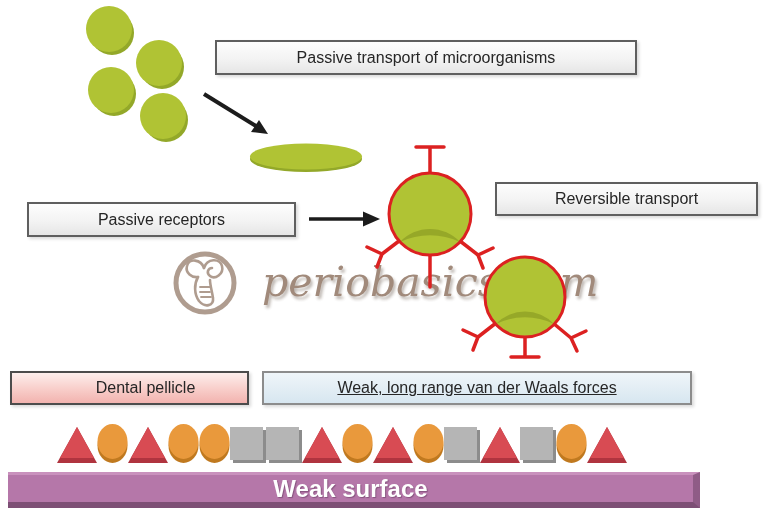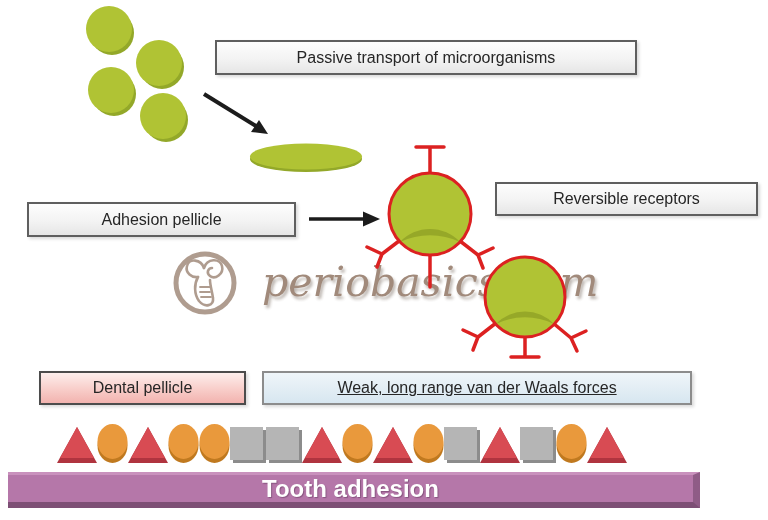--- a/index.html
+++ b/index.html
@@ -5,23 +5,23 @@
   html,body{margin:0;padding:0;background:#fff;}
   .canvas{position:relative;width:768px;height:520px;background:#ffffff;overflow:hidden;
           font-family:"Liberation Sans",sans-serif;}
   .labelbox{position:absolute;display:flex;align-items:center;justify-content:center;
             font-size:16px;color:#262626;border:2px solid #5f5f5f;
             background:linear-gradient(180deg,#fdfdfd 0%,#f3f3f3 55%,#e6e6e6 100%);
             box-shadow:2px 2px 3px rgba(0,0,0,0.15);white-space:nowrap;}
   #box-passive{left:215px;top:40px;width:418px;height:31px;}
   #box-adhesion{left:27px;top:202px;width:265px;height:31px;}
   #box-reversible{left:495px;top:182px;width:259px;height:30px;}
-  #box-pellicle{left:39px;top:371px;width:203px;height:30px;
+  #box-pellicle{left:10px;top:371px;width:203px;height:30px;
             background:linear-gradient(180deg,#fdeeec 0%,#f8cdc9 55%,#f2b3af 100%);
-            border:2px solid #4c4c4c;}
+            border:2px solid #4c4c4c;padding-left:32px;}
   #box-vdw{left:262px;top:371px;width:426px;height:30px;
             background:linear-gradient(180deg,#eff5f9 0%,#e2edf4 55%,#d7e6f0 100%);
             border:2px solid #8c8c8c;text-decoration:underline;}
   .micro{position:absolute;width:46px;height:46px;border-radius:50%;
          background:#b0c334;box-shadow:3px 4px 0 -1px #93a829;}
   #micro-1{left:86px;top:6px;}
   #micro-2{left:136px;top:40px;}
   #micro-3{left:88px;top:67px;}
   #micro-4{left:140px;top:93px;}
   #watermark-text{position:absolute;left:262px;top:258px;
@@ -44,24 +44,24 @@
 
   <div class="micro" id="micro-1"></div>
   <div class="micro" id="micro-2"></div>
   <div class="micro" id="micro-3"></div>
   <div class="micro" id="micro-4"></div>
 
   <div class="labelbox" id="box-passive">
     <span>Passive transport of microorganisms</span>
   </div>
   <div class="labelbox" id="box-adhesion">
-    <span>Adhesion pellicle</span>
+    <span>Passive receptors</span>
   </div>
   <div class="labelbox" id="box-reversible">
-    <span>Reversible receptors</span>
+    <span>Reversible transport</span>
   </div>
   <div class="labelbox" id="box-pellicle">
     <span>Dental pellicle</span>
   </div>
   <div class="labelbox" id="box-vdw">
     <span>Weak, long range van der Waals forces</span>
   </div>
 
   <div id="watermark-text">periobasics.com</div>
 
@@ -173,16 +173,16 @@
           <ellipse cx="15.5" cy="22.5" rx="15" ry="17.5" fill="#c0791f"></ellipse>
           <ellipse cx="15.5" cy="18.5" rx="15" ry="17.5" fill="#e9993c"></ellipse>
         </svg></div>
       <div class="pshape"><svg width="40" height="38" viewBox="0 0 40 38">
           <polygon points="20,1 40,37 0,37" fill="#b0343f"></polygon>
           <polygon points="20,1 37,32 3,32" fill="#d84b53"></polygon>
         </svg></div>
     </div>
 
   <div id="tooth-bar">
-    <span>Tooth adhesion</span>
+    <span>Weak surface</span>
   </div>
 
 </div>
 
 </body></html>

